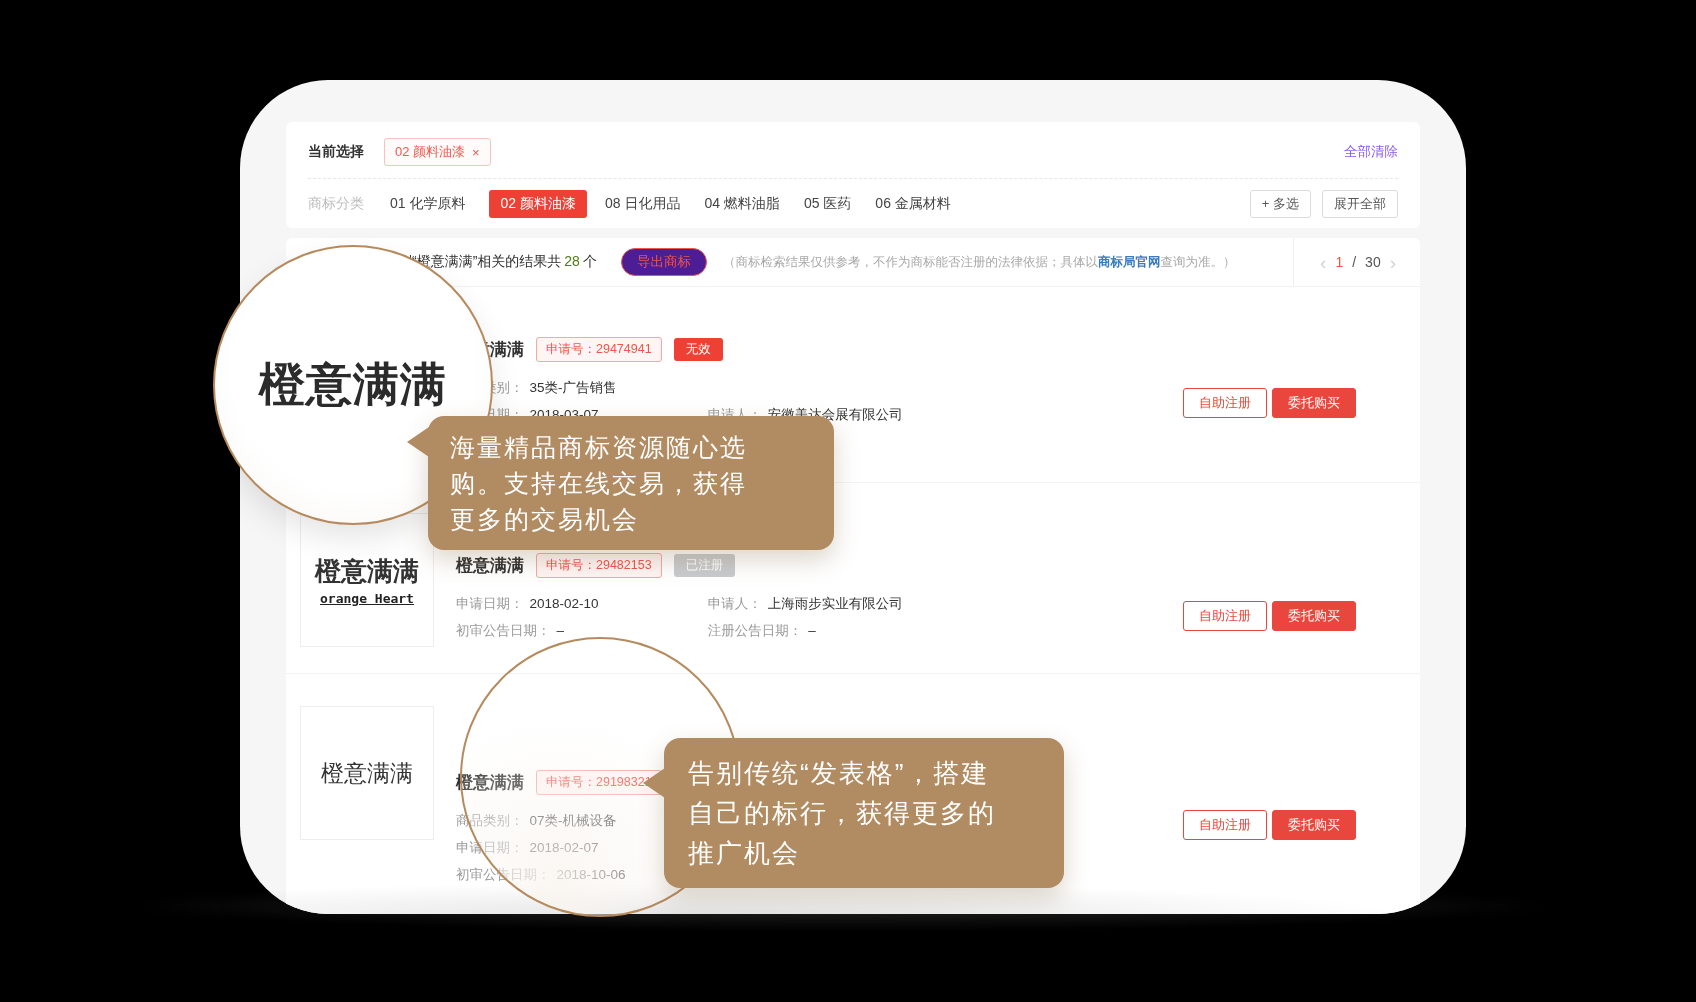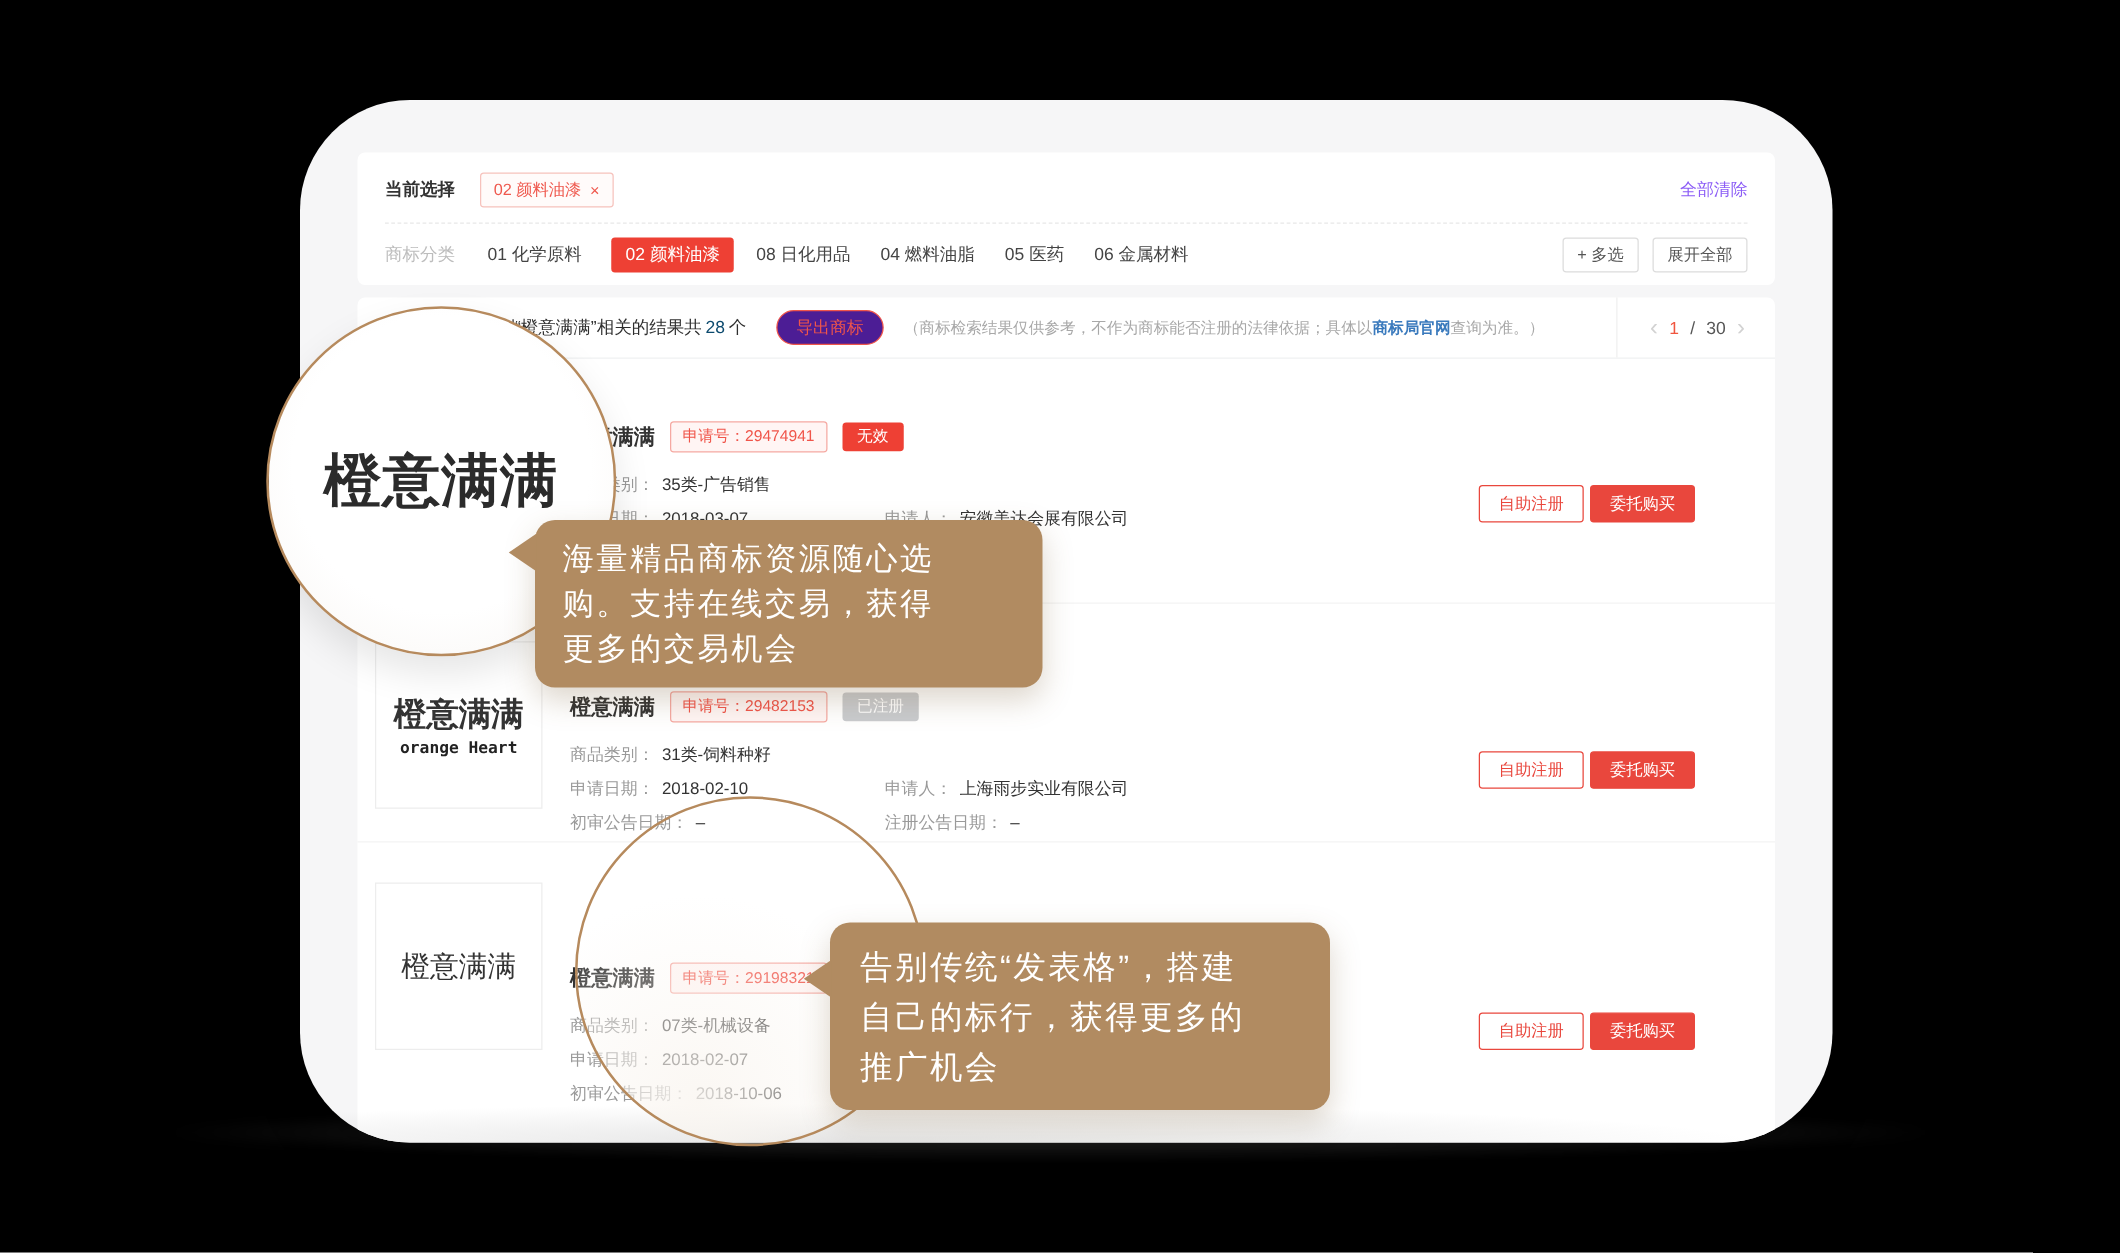--- a/index.html
+++ b/index.html
@@ -55,21 +55,21 @@
     font-size:13px;padding:4px 11px;margin-left:11px;cursor:pointer;white-space:nowrap;
   }
 
   
   .results-card{top:158px;height:684px;border-radius:6px 6px 0 0;}
   .results-header{
     display:flex;align-items:center;height:48px;padding:0 0 0 22px;
     border-bottom:1px solid #f0f1f2;
   }
   .summary{font-size:14px;color:#2f2f2f;margin-left:62px;white-space:nowrap;}
-  .summary .count{color:#0c4a6e;margin:0 3px;}
+  .summary .count{color:#4d7c0f;margin:0 3px;}
   .export-btn{
     margin-left:24px;border:1px solid #f0554a;color:#f0554a;background:#4c1d95;
     border-radius:14px;font-size:13.5px;padding:4px 15px;cursor:pointer;white-space:nowrap;
   }
   .disclaimer{font-size:12.5px;color:#a8a8a8;margin-left:16px;white-space:nowrap;overflow:hidden;}
   .disclaimer .gov-link{color:#3a7abd;font-weight:bold;cursor:pointer;}
   .pager{
     margin-left:auto;display:flex;align-items:center;gap:9px;
     border-left:1px solid #efefef;height:100%;padding:0 24px 0 26px;
   }
@@ -83,21 +83,21 @@
   .row-3{height:254px;border-bottom:none;}
   .tm-box{
     position:absolute;left:14px;width:132px;height:132px;background:#fff;
     border:1px solid #ededed;display:flex;flex-direction:column;align-items:center;justify-content:center;gap:2px;
   }
   .row-1 .tm-box{top:15px;}
   .row-2 .tm-box{top:30px;}
   .row-3 .tm-box{top:32px;}
   .tm-main{font-size:23px;color:#333;font-weight:500;white-space:nowrap;}
   .tm-main.kai{font-family:"DejaVu Serif","Liberation Serif",serif;font-size:26px;font-weight:600;}
-  .tm-sub{font-family:"DejaVu Sans Mono","Liberation Mono",monospace;font-size:13px;font-weight:bold;color:#222;}
+  .tm-sub{font-family:"DejaVu Sans Mono","Liberation Mono",monospace;font-size:13px;font-weight:bold;color:#222;text-decoration:underline;}
 
   .row-info{position:absolute;left:170px;right:300px;}
   .row-1 .row-info{top:50px;}
   .row-2 .row-info{top:70px;}
   .row-3 .row-info{top:96px;}
   .title-line{display:flex;align-items:center;gap:12px;}
   .tm-title{font-size:17px;font-weight:bold;color:#333;white-space:nowrap;}
   .badge-serial{
     border:1px solid #f5a9a2;background:#fff5f4;color:#f0554a;
     font-size:12.5px;padding:3px 9px;border-radius:3px;white-space:nowrap;
@@ -229,21 +229,20 @@
           <span class="tm-main kai">橙意满满</span>
           <span class="tm-sub">orange Heart</span>
         </div>
         <div class="row-info">
           <div class="title-line">
             <span class="tm-title">橙意满满</span>
             <span class="badge-serial"><span>申请号：</span><span>29482153</span></span>
             <span class="badge-status registered">已注册</span>
           </div>
           <div class="fields">
-            <div><span class="f-label">商品类别：</span><span class="f-val">31类-饲料种籽</span></div>
             <div>
               <span class="f-col1"><span class="f-label">申请日期：</span><span class="f-val">2018-02-10</span></span>
               <span><span class="f-label">申请人：</span><span class="f-val">上海雨步实业有限公司</span></span>
             </div>
             <div>
               <span class="f-col1"><span class="f-label">初审公告日期：</span><span class="f-val">–</span></span>
               <span><span class="f-label">注册公告日期：</span><span class="f-val">–</span></span>
             </div>
           </div>
         </div>

